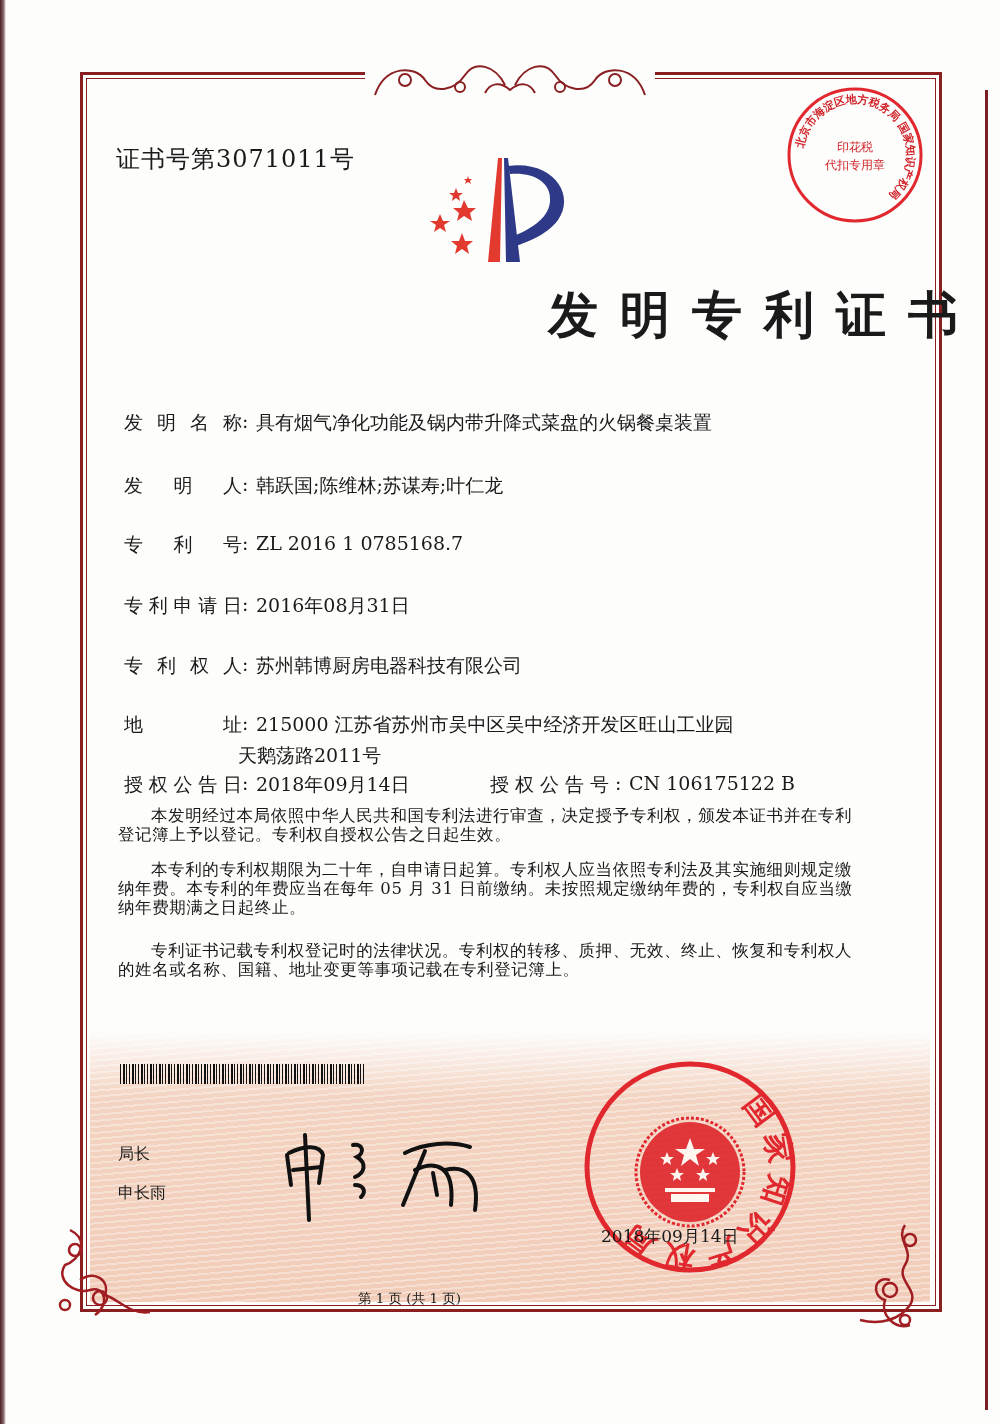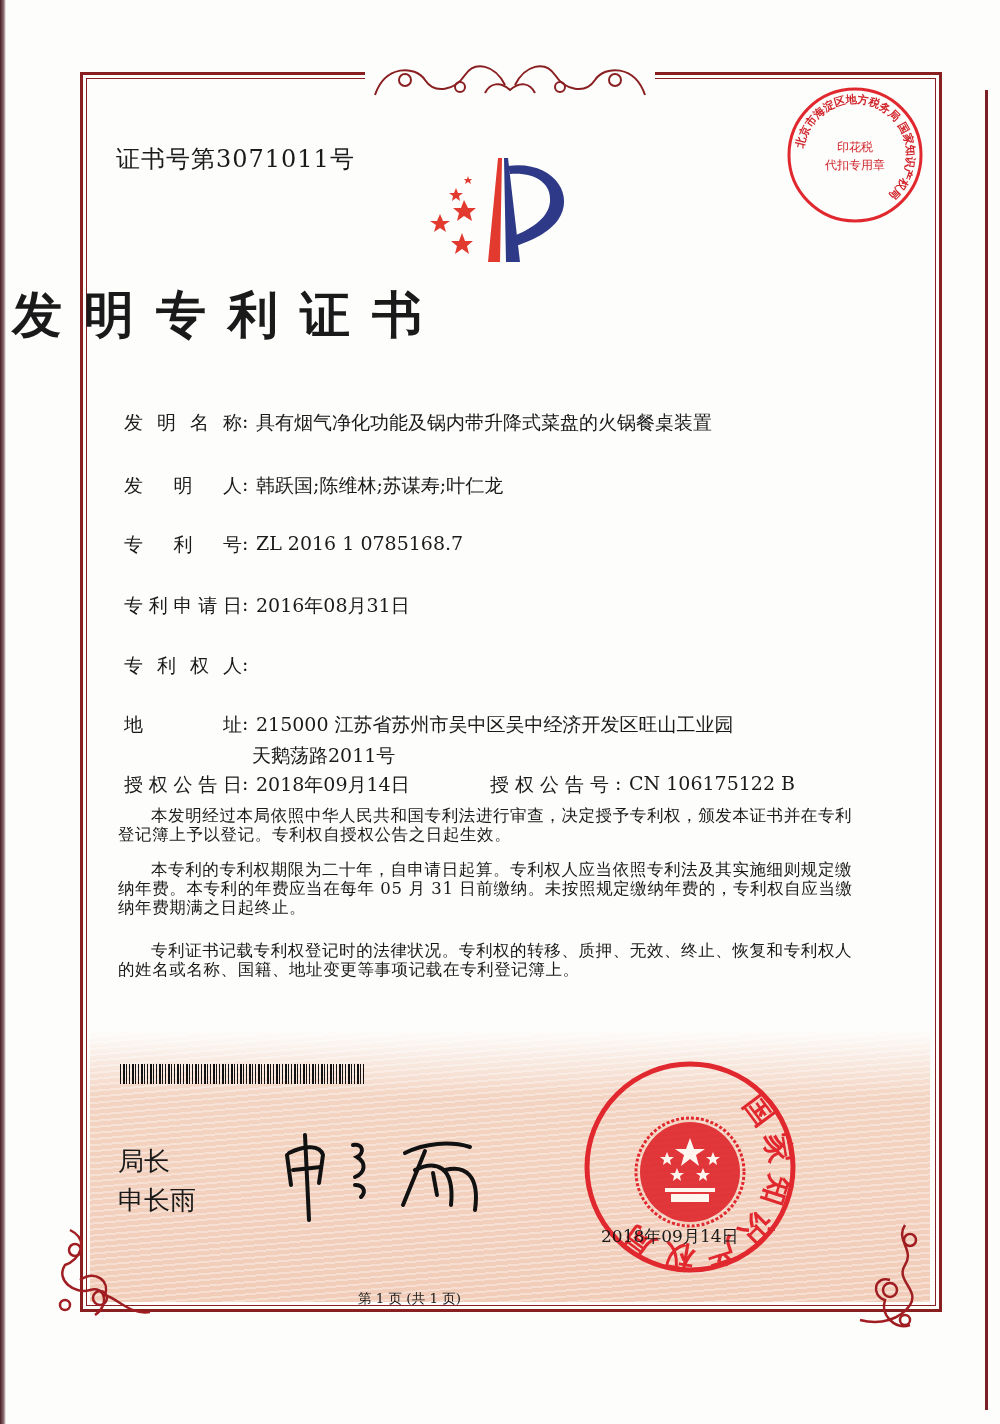--- a/index.html
+++ b/index.html
@@ -39,46 +39,45 @@
   .corner-bl { position: absolute; left: 50px; top: 1220px; width: 110px; height: 110px; }
   .corner-br { position: absolute; left: 850px; top: 1220px; width: 110px; height: 120px; }
 
   .cert-no {
     position: absolute; left: 116px; top: 143px; font-size: 24px; letter-spacing: 1px;
   }
   .logo { position: absolute; left: 428px; top: 150px; width: 150px; height: 115px; }
   .tax-seal { position: absolute; left: 785px; top: 85px; width: 140px; height: 140px; }
 
   .title {
-    position: absolute; left: 0; width: 980px; top: 282px; text-align: left;
+    position: absolute; left: 0; width: 980px; top: 282px; text-align: right;
     font-size: 50px; letter-spacing: 22px; font-weight: bold;
     font-family: "DejaVu Sans", "Liberation Sans", sans-serif;
-    padding-left: 12px;
   }
 
   .field {
     position: absolute; left: 124px; font-size: 19px; display: flex; white-space: nowrap;
   }
   .field .lbl { width: 118px; display: flex; justify-content: space-between; }
   .field .colon { width: 14px; }
   .field .val { }
-  .addr2 { position: absolute; left: 252px; top: 743px; font-size: 19px; }
+  .addr2 { position: absolute; left: 238px; top: 743px; font-size: 19px; }
   .pub-no { position: absolute; left: 490px; top: 772px; font-size: 19px; display: flex; }
 
   .para {
     position: absolute; left: 118px; width: 740px; font-size: 16.5px; line-height: 19px;
     text-indent: 33px; letter-spacing: 0.6px;
   }
 
   .barcode {
     position: absolute; left: 120px; top: 1064px; width: 245px; height: 20px;
     background: repeating-linear-gradient(to right, #111 0 1px, transparent 1px 3px, #111 3px 5px, transparent 5px 6px, #111 6px 7px, transparent 7px 9px);
   }
   .director-title, .director-name {
-    position: absolute; left: 118px; font-size: 26px;
+    position: absolute; left: 118px; font-size: 16px;
     font-family: Liberation Serif, serif;
   }
   .director-title { top: 1144px; }
   .director-name { top: 1183px; }
   .signature { position: absolute; left: 275px; top: 1115px; width: 220px; height: 110px; }
 
   .cnipa-seal { position: absolute; left: 583px; top: 1060px; width: 215px; height: 215px; }
   .seal-date {
     position: absolute; left: 601px; top: 1225px; font-size: 17px; color: #1a1a1a;
   }
@@ -200,20 +199,21 @@
 </div>
 
 <div class="field" style="top:653px;">
   <span class="lbl">
     <span>专</span>
     <span>利</span>
     <span>权</span>
     <span>人</span>
   </span>
   <span class="colon">:</span>
+  <span class="val">苏州韩博厨房电器科技有限公司</span>
 </div>
 
 <div class="field" style="top:712px;">
   <span class="lbl">
     <span>地</span>
     <span>址</span>
   </span>
   <span class="colon">:</span>
   <span class="val">215000 江苏省苏州市吴中区吴中经济开发区旺山工业园</span>
 </div>

